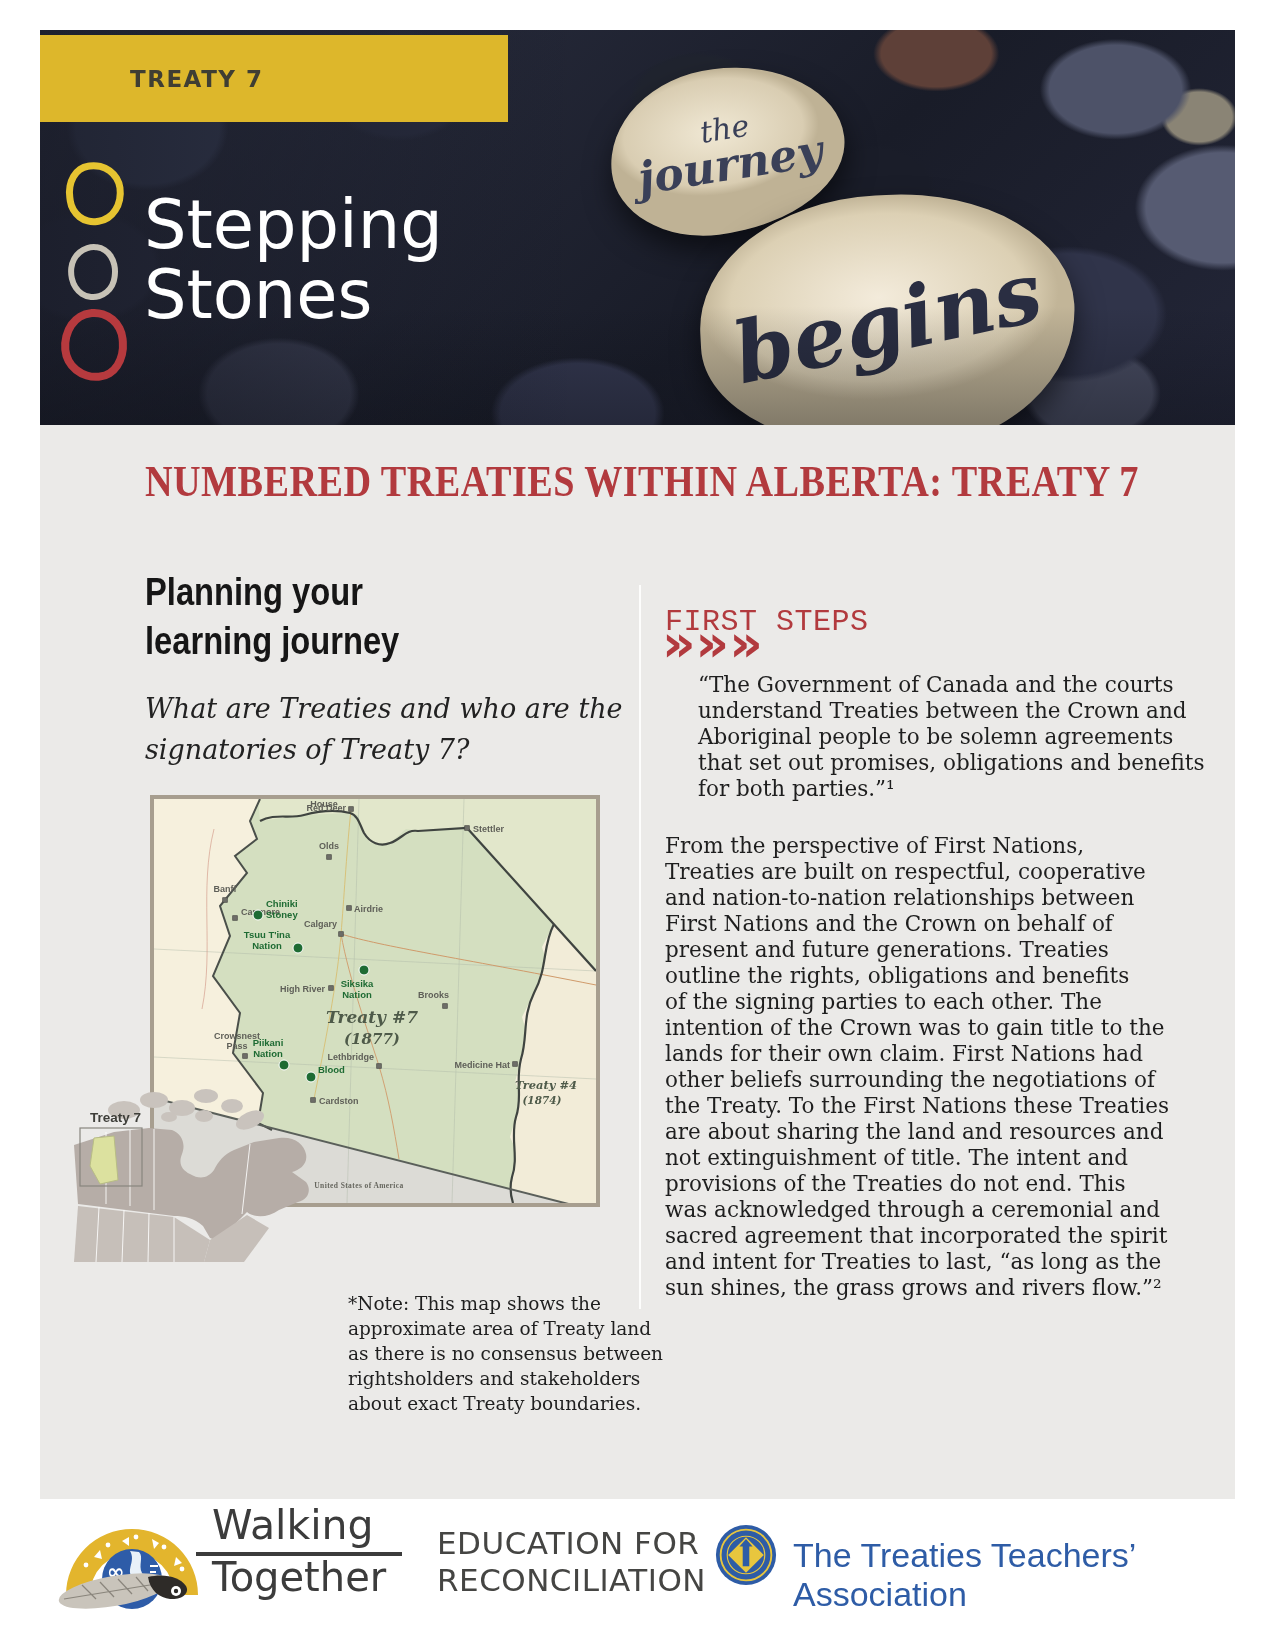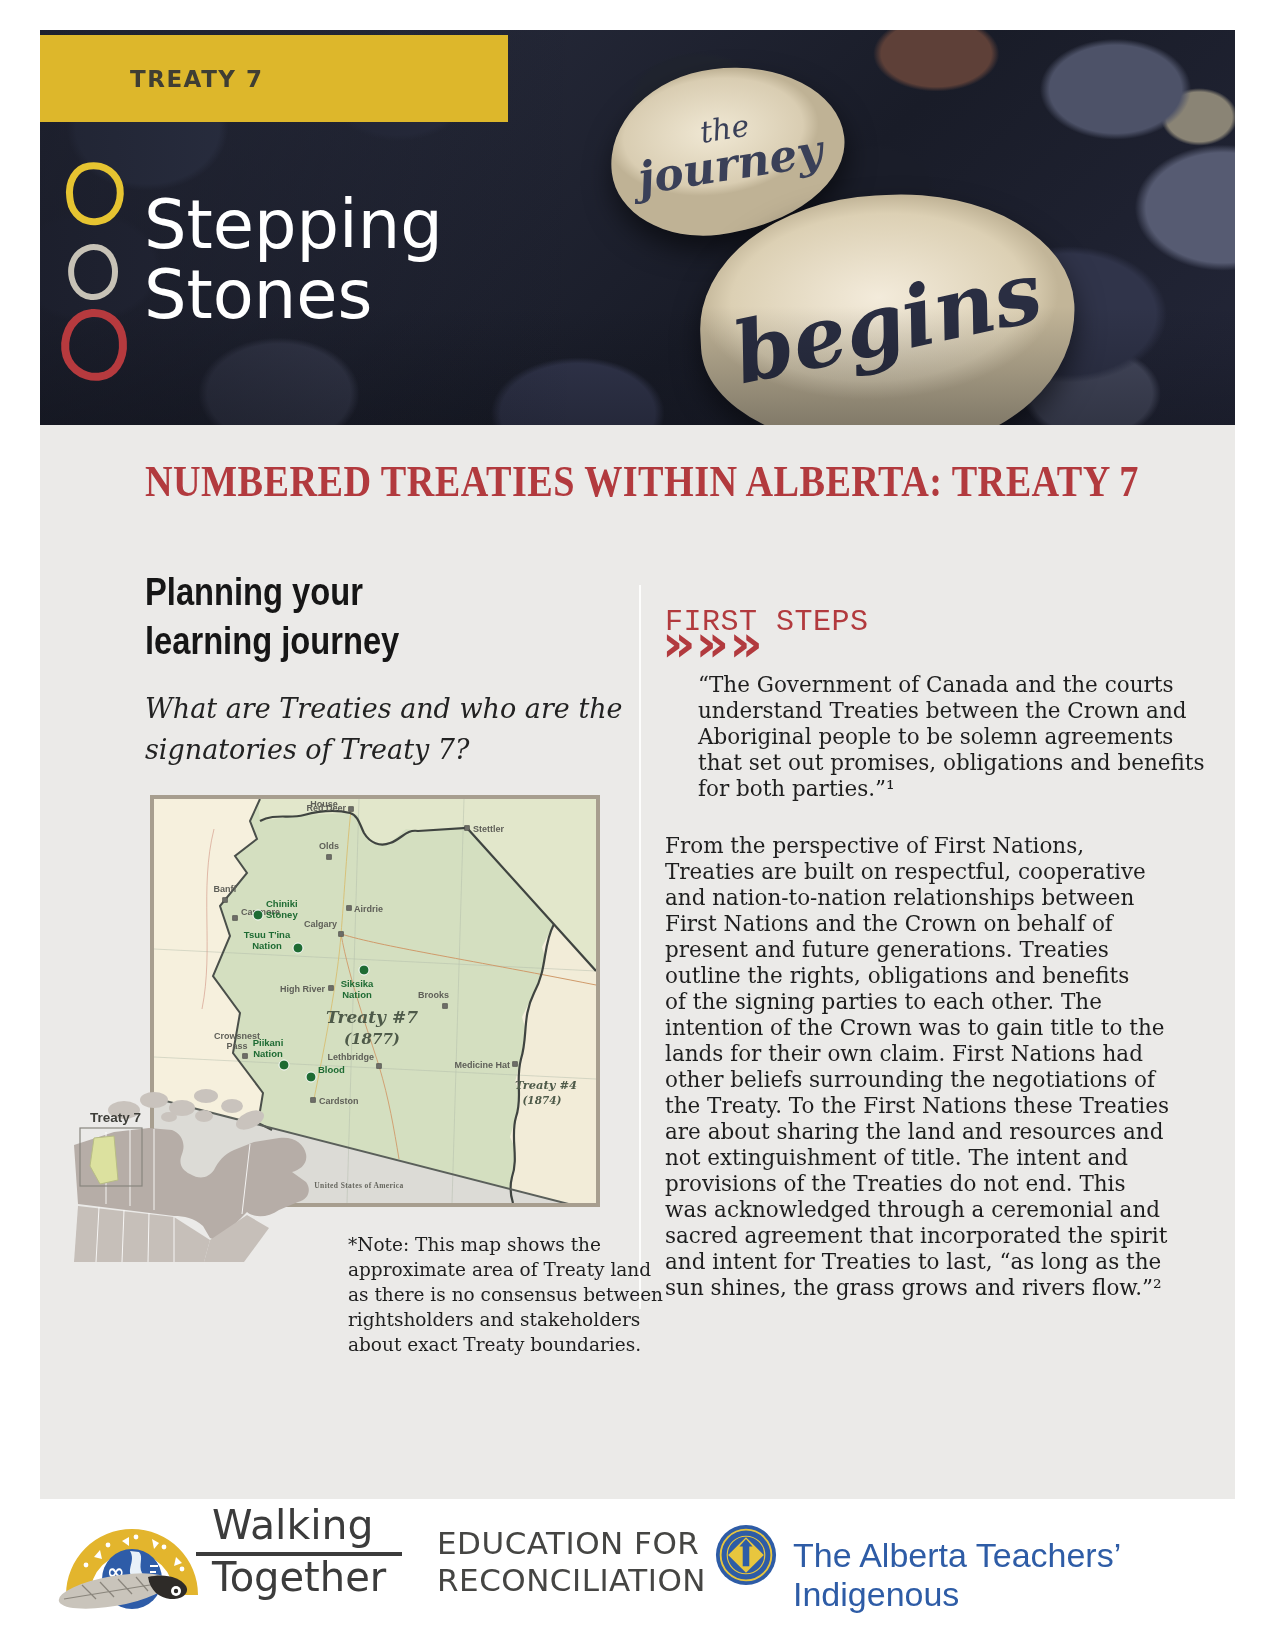--- a/index.html
+++ b/index.html
@@ -83,21 +83,21 @@
   .treaty-small { font-family:"DejaVu Serif", serif; font-style:italic; font-weight:bold; font-size:11.5px; fill:#4E5A49; }
   .treaty-small2 { font-family:"DejaVu Serif", serif; font-style:italic; font-weight:bold; font-size:10.5px; fill:#4E5A49; }
   .usa-label { font-family:"Liberation Serif", serif; font-weight:bold; font-size:7.5px; fill:#66665e; letter-spacing:.4px; }
 
   .inset { position:absolute; left:14px; top:645px; width:282px; height:195px; }
   .inset-label { font-family:"Liberation Sans", sans-serif; font-weight:bold; font-size:13.5px; fill:#3f3f3a; }
 
   .attribution { position:absolute; left:48px; top:833px; color:#1f1f1f;
         font-family:"DejaVu Serif", serif; font-style:italic; font-size:16.5px; line-height:1.37;
         white-space:pre-line; }
-  .map-note { position:absolute; left:308px; top:808px; color:#1f1f1f;
+  .map-note { position:absolute; left:308px; top:867px; color:#1f1f1f;
         font-family:"DejaVu Serif", serif; font-size:18.5px; line-height:1.35; white-space:pre-line; }
 
   .first-steps { position:absolute; left:625px; top:180px; color:#B23A3E;
         font-family:Liberation Mono, monospace; font-size:30px; letter-spacing:.5px; }
   .chevrons { position:absolute; left:622px; top:188px; color:#B23A3E;
         font-family:"DejaVu Sans", sans-serif; font-weight:bold; font-size:52px; letter-spacing:0px; }
   .para { position:absolute; left:625px; width:580px; color:#1e1e1e;
         font-family:"DejaVu Serif", serif; font-size:21.5px; line-height:26px; white-space:pre-line; }
   .para1 { top:247px;margin-left:33px; }
   .para2 { top:408px; }
@@ -342,16 +342,16 @@
     <div class="edu">EDUCATION FOR
 RECONCILIATION</div>
     <svg class="ata-seal" viewBox="0 0 66 66" xmlns="http://www.w3.org/2000/svg">
       <circle cx="33" cy="33" r="32" fill="#2E5CA6"></circle>
       <circle cx="33" cy="33" r="27" fill="none" stroke="#E8C63E" stroke-width="2"></circle>
       <circle cx="33" cy="33" r="20" fill="none" stroke="#E8C63E" stroke-width="1.2"></circle>
       <polygon points="33,14 52,33 33,52 14,33" fill="#E8C63E"></polygon>
       <rect x="29.5" y="22" width="7" height="23" fill="#2E5CA6"></rect>
       <polygon points="33,16 40,24 26,24" fill="#2E5CA6"></polygon>
     </svg>
-    <div class="ata-name">The Alberta Teachers’ Indigenous</div>
+    <div class="ata-name">The Treaties Teachers’ Association</div>
   </div>
 
 </div>
 
 </body></html>

